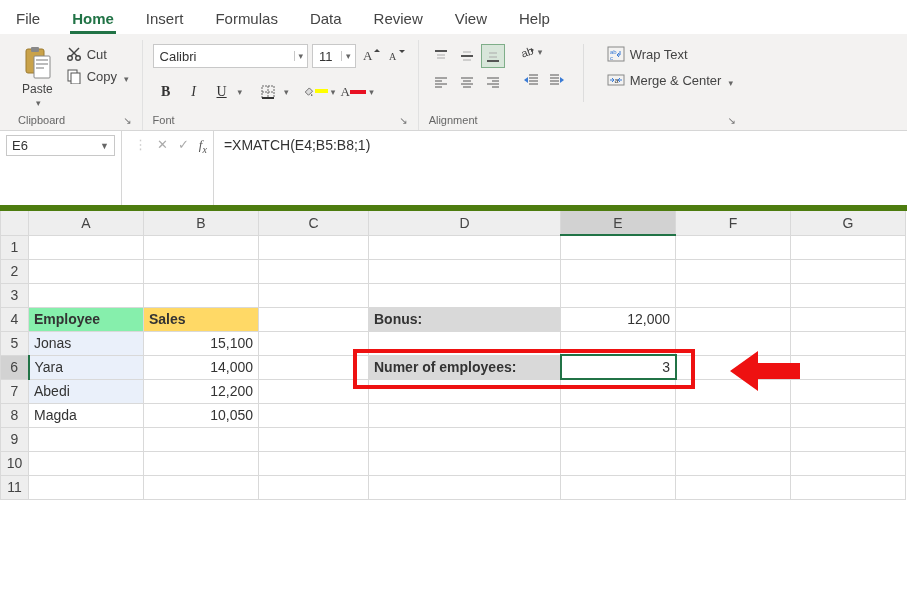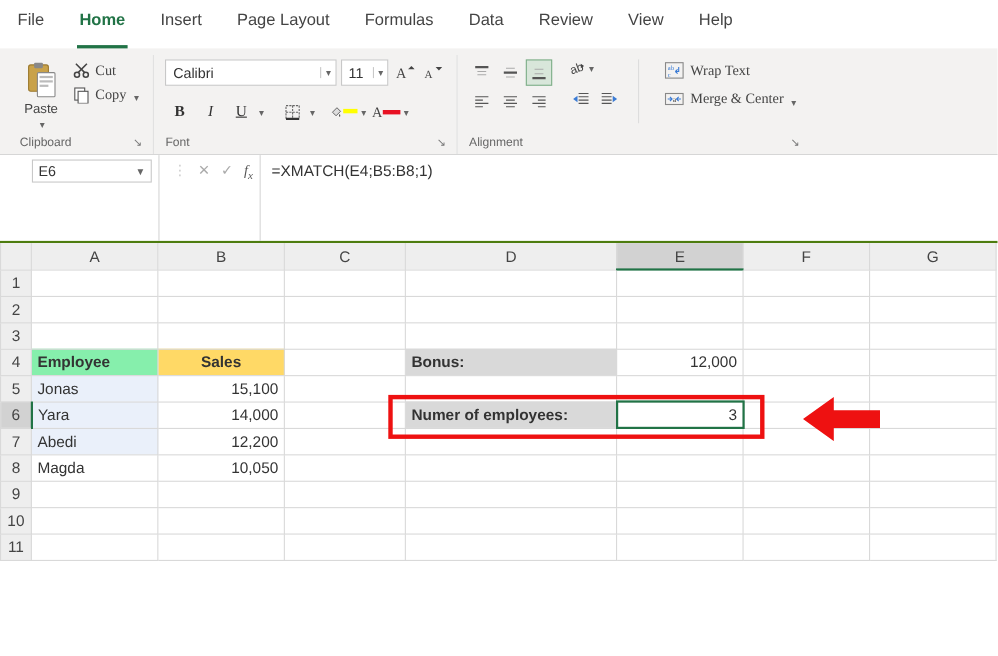--- a/index.html
+++ b/index.html
@@ -13,106 +13,105 @@
     overflow: hidden;
   }
   .ribbon-tabs {
     display: flex;
     gap: 28px;
     padding: 6px 14px 0 14px;
     background: #fff;
     font-size: 15px;
     color: #444;
   }
-  .ribbon-tabs .tab { padding: 4px 2px 14px 2px; cursor: default; }
+  .ribbon-tabs .tab { padding: 4px 2px 4px 2px; cursor: default; }
   .ribbon-tabs .tab.active { color: #217346; font-weight: 600; border-bottom: 3px solid #217346; }
   .ribbon {
     background: #f3f2f1;
     border-bottom: 1px solid #d6d6d6;
     padding: 6px 8px 0 8px;
     display: flex;
   }
   .group {
     padding: 4px 10px 2px 10px;
     border-right: 1px solid #e1e1e1;
     display: flex;
     flex-direction: column;
     align-items: center;
     justify-content: space-between;
   }
   .group-body { display: flex; align-items: flex-start; gap: 6px; }
   .group-label { font-size: 11px; color: #666; text-align: left; padding: 4px 0 2px 0; display:flex; align-items:center; gap:30px; justify-content:center; width:100%; }
   .group-label .dlaunch { font-size:10px; color:#777; margin-left:auto; }
   .big-btn { display: flex; flex-direction: column; align-items: center; gap: 2px; padding: 2px 4px; }
   .big-btn .lbl { font-size: 12px; color: #444; }
-  .mini { display: flex; align-items: flex-end; gap: 5px; font-size: 13px; color: #444; padding: 2px 3px; font-family: Liberation Serif, serif; }
+  .mini { display: flex; align-items: flex-end; gap: 5px; font-size: 13px; color: #444; padding: 2px 3px; }
   .stack { display: flex; flex-direction: column; gap: 2px; }
   .icon { display: inline-flex; align-items: center; justify-content: center; }
   .paste-icon { width: 30px; height: 34px; }
   .paste-icon svg { width: 30px; height: 34px; }
   .chev { font-size: 9px; color: #666; margin-left: 2px; }
-  .font-row { display:flex; gap:4px; align-items:flex-end; margin-bottom:6px; }
+  .font-row { display:flex; gap:4px; align-items:center; margin-bottom:6px; }
   .font-combo { display:flex; align-items:center; background:#fff; border:1px solid #c8c8c8; height:24px; }
   .font-combo span { padding:0 6px; font-size:13px; }
   .font-combo .dd { border-left:1px solid #c8c8c8; padding:0 4px; color:#666; font-size:9px; }
   .fc-name { width:140px; }
   .fc-size { width:28px; text-align:left; }
   .fs-btn { width:22px; height:22px; display:inline-flex; align-items:center; justify-content:center; }
   .fmt-row { display:flex; gap:2px; align-items:center; }
   .fmt-row .b { width:26px; height:24px; display:inline-flex; align-items:center; justify-content:center; font-size:14px; font-family: "Times New Roman", serif; }
   .b.bold { font-weight:bold; }
   .b.italic { font-style:italic; }
   .b.under { text-decoration: underline; }
   .split-btn { display:flex; align-items:center; }
   .split-btn .dd { font-size:9px; color:#666; padding:0 3px; }
   .color-swatch { width:16px; height:4px; display:block; }
   .align-grid { display:grid; grid-template-columns: repeat(3, 24px); grid-template-rows: repeat(2,24px); gap:2px; }
   .align-grid .b, .indent-row .b { width:24px; height:24px; display:flex; align-items:center; justify-content:center; }
   .align-body { display:flex; gap:14px; align-items:flex-start; }
   .indent-row { display:flex; gap:2px; }
   .wrap-stack { display:flex; flex-direction:column; gap:6px; padding-left:6px; }
-  .namebox-row { display:flex; align-items:stretch; border-bottom:2px solid #4d7c0f; background:#fff; height:80px;padding-left:23px; }
+  .namebox-row { display:flex; align-items:stretch; border-bottom:6px solid #4d7c0f; background:#fff; height:80px; }
   .namebox { width:122px; border-right:1px solid #d6d6d6; display:flex; align-items:flex-start; padding:4px 6px; font-size:13px; }
   .namebox .nb-inner { width:100%; display:flex; align-items:center; justify-content:space-between; border:1px solid #c8c8c8; padding:2px 5px; }
   .fx-ctrls { display:flex; align-items:flex-start; gap:10px; padding:6px 6px 0 12px; border-right:1px solid #d6d6d6; color:#aaa; }
   .fx-ctrls .fx { font-style:italic; font-family: "Times New Roman"; color:#555; }
   .formula-bar { flex:1; padding:6px 10px; font-size:14px; }
   .sheet { position:relative; }
   .grid { border-collapse: collapse; table-layout: fixed; }
   .grid th, .grid td { border:1px solid #d9d9d9; height:24px; font-size:14px; }
   .grid thead th { background:#eee; font-weight:normal; color:#444; text-align:center; border-top:none; }
   .grid thead th.corner { background:#eee; width:28px; }
   .grid tbody th { background:#eee; font-weight:normal; width:28px; text-align:center; color:#444; }
   .grid td { padding:0 5px; }
   .colA { width:115px; }
   .colB { width:115px; }
   .colC { width:110px; }
   .colD { width:192px; }
   .colE { width:115px; }
   .colF { width:115px; }
   .colG { width:115px; }
   .hdr-blue { background:#86efac; font-weight:600; }
-  .hdr-yellow { background:#FFD966; font-weight:600;text-align:center; }
+  .hdr-yellow { background:#FFD966; font-weight:600; }
   .row-blue { background:#eaf0fa; }
   .hdr-grey { background:#d9d9d9; font-weight:600; }
   .num { text-align:right; }
   .sel-th-col { background:#d2d2d2 !important; border-bottom:2px solid #217346 !important; }
   .sel-th-row { background:#d2d2d2 !important; border-right:2px solid #217346 !important; }
   .red-box { position:absolute; border:4px solid #e11; pointer-events:none; }
   .arrow { position:absolute; width:70px; height:40px; pointer-events:none; }
   svg { display:block; }
 </style>
 </head>
 <body>
 
 <div class="ribbon-tabs">
   <div class="tab">File</div>
   <div class="tab active">Home</div>
   <div class="tab">Insert</div>
-  <div class="tab">Page Layout</div>
   <div class="tab">Formulas</div>
   <div class="tab">Data</div>
   <div class="tab">Review</div>
   <div class="tab">View</div>
   <div class="tab">Help</div>
 </div>
 
 <div class="ribbon">
 
   <div class="group">

